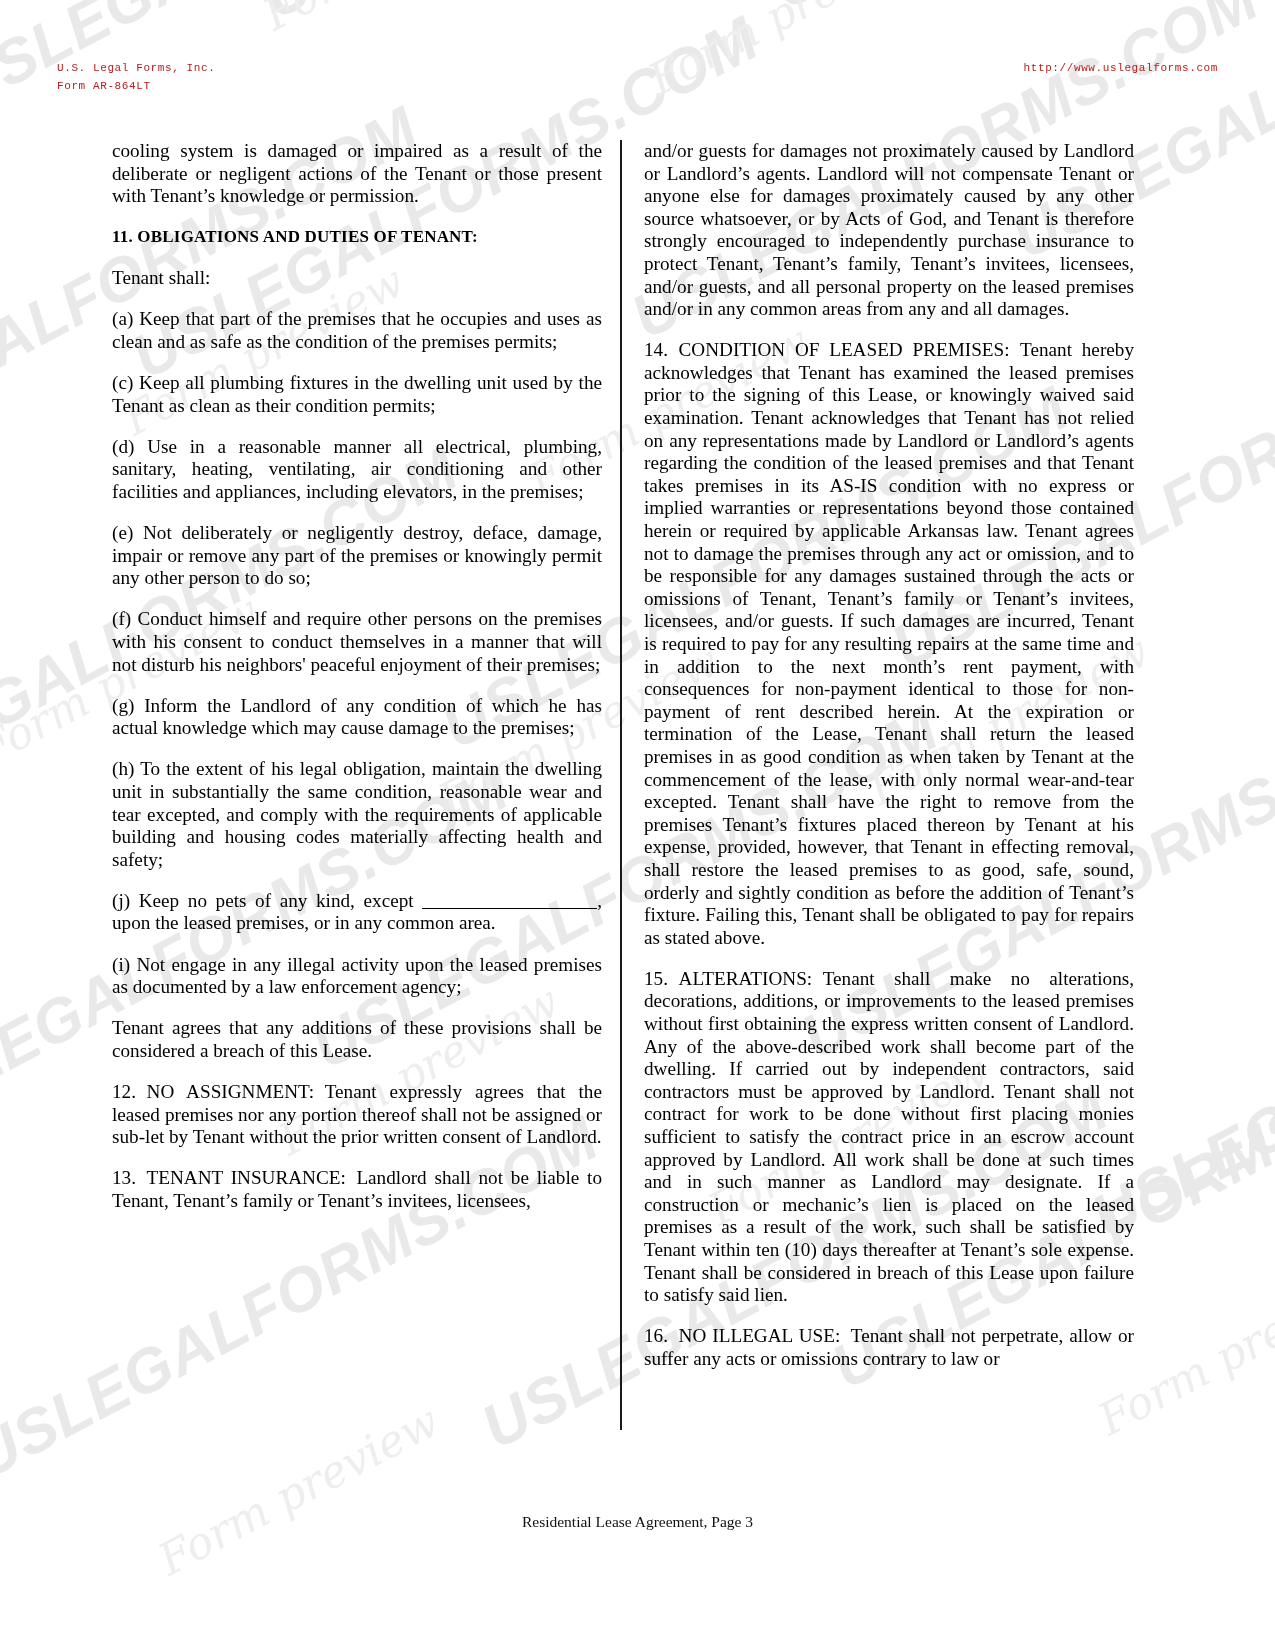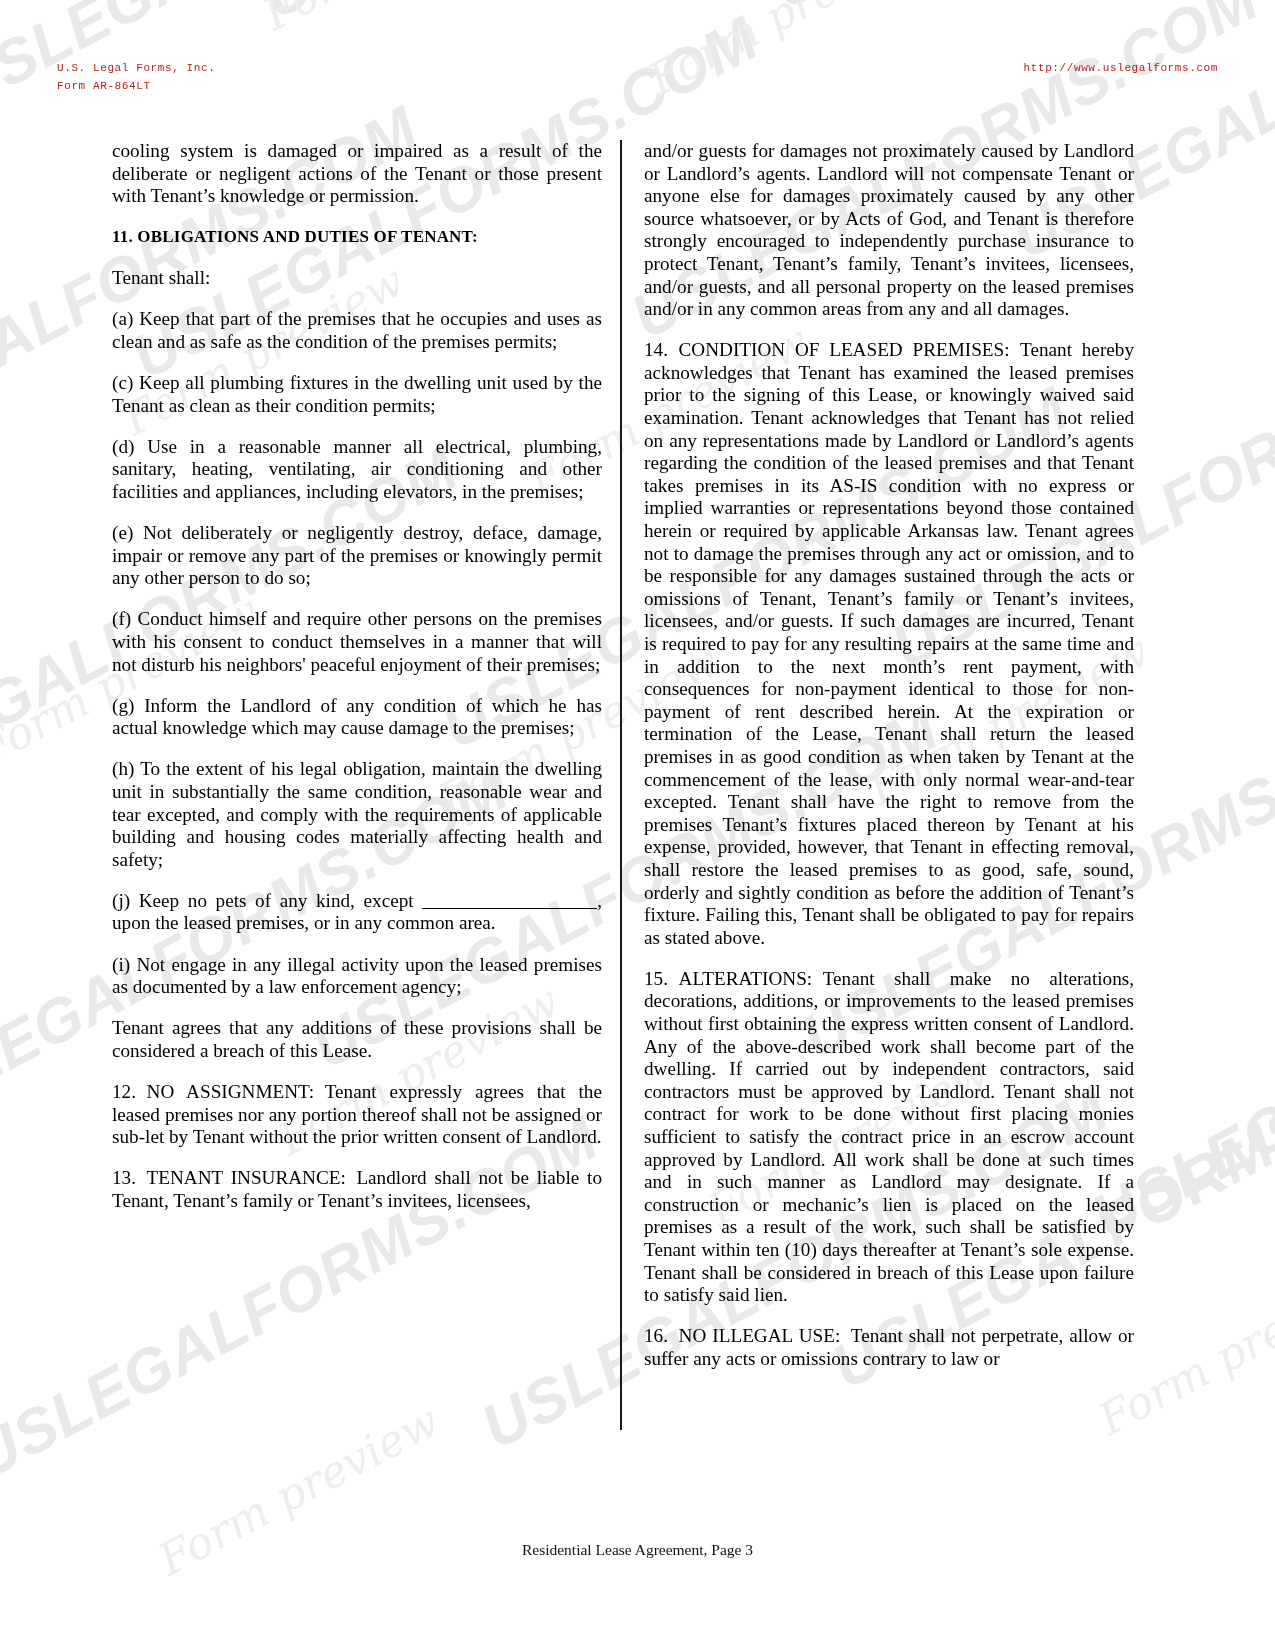--- a/index.html
+++ b/index.html
@@ -131,21 +131,20 @@
   .doc-footer {
     position: absolute;
     left: 0;
     right: 0;
     top: 1513px;
     text-align: center;
     font-size: 15.5px;
     color: #111;
     z-index: 4;
     font-family: "Liberation Serif", "DejaVu Serif", serif;
-    margin-top: 28px;
   }
 </style>
 </head>
 <body>
 
 <div class="page">
 
   <div class="wm-layer">
     <div class="wm" style="left:-60px; top:60px; font-size:62px; transform:rotate(-28deg);">USLEGALFORMS.COM</div>
     <div class="wm" style="left:250px; top:-30px; font-size:62px; transform:rotate(-28deg);">USLEGALFORMS.COM</div>

